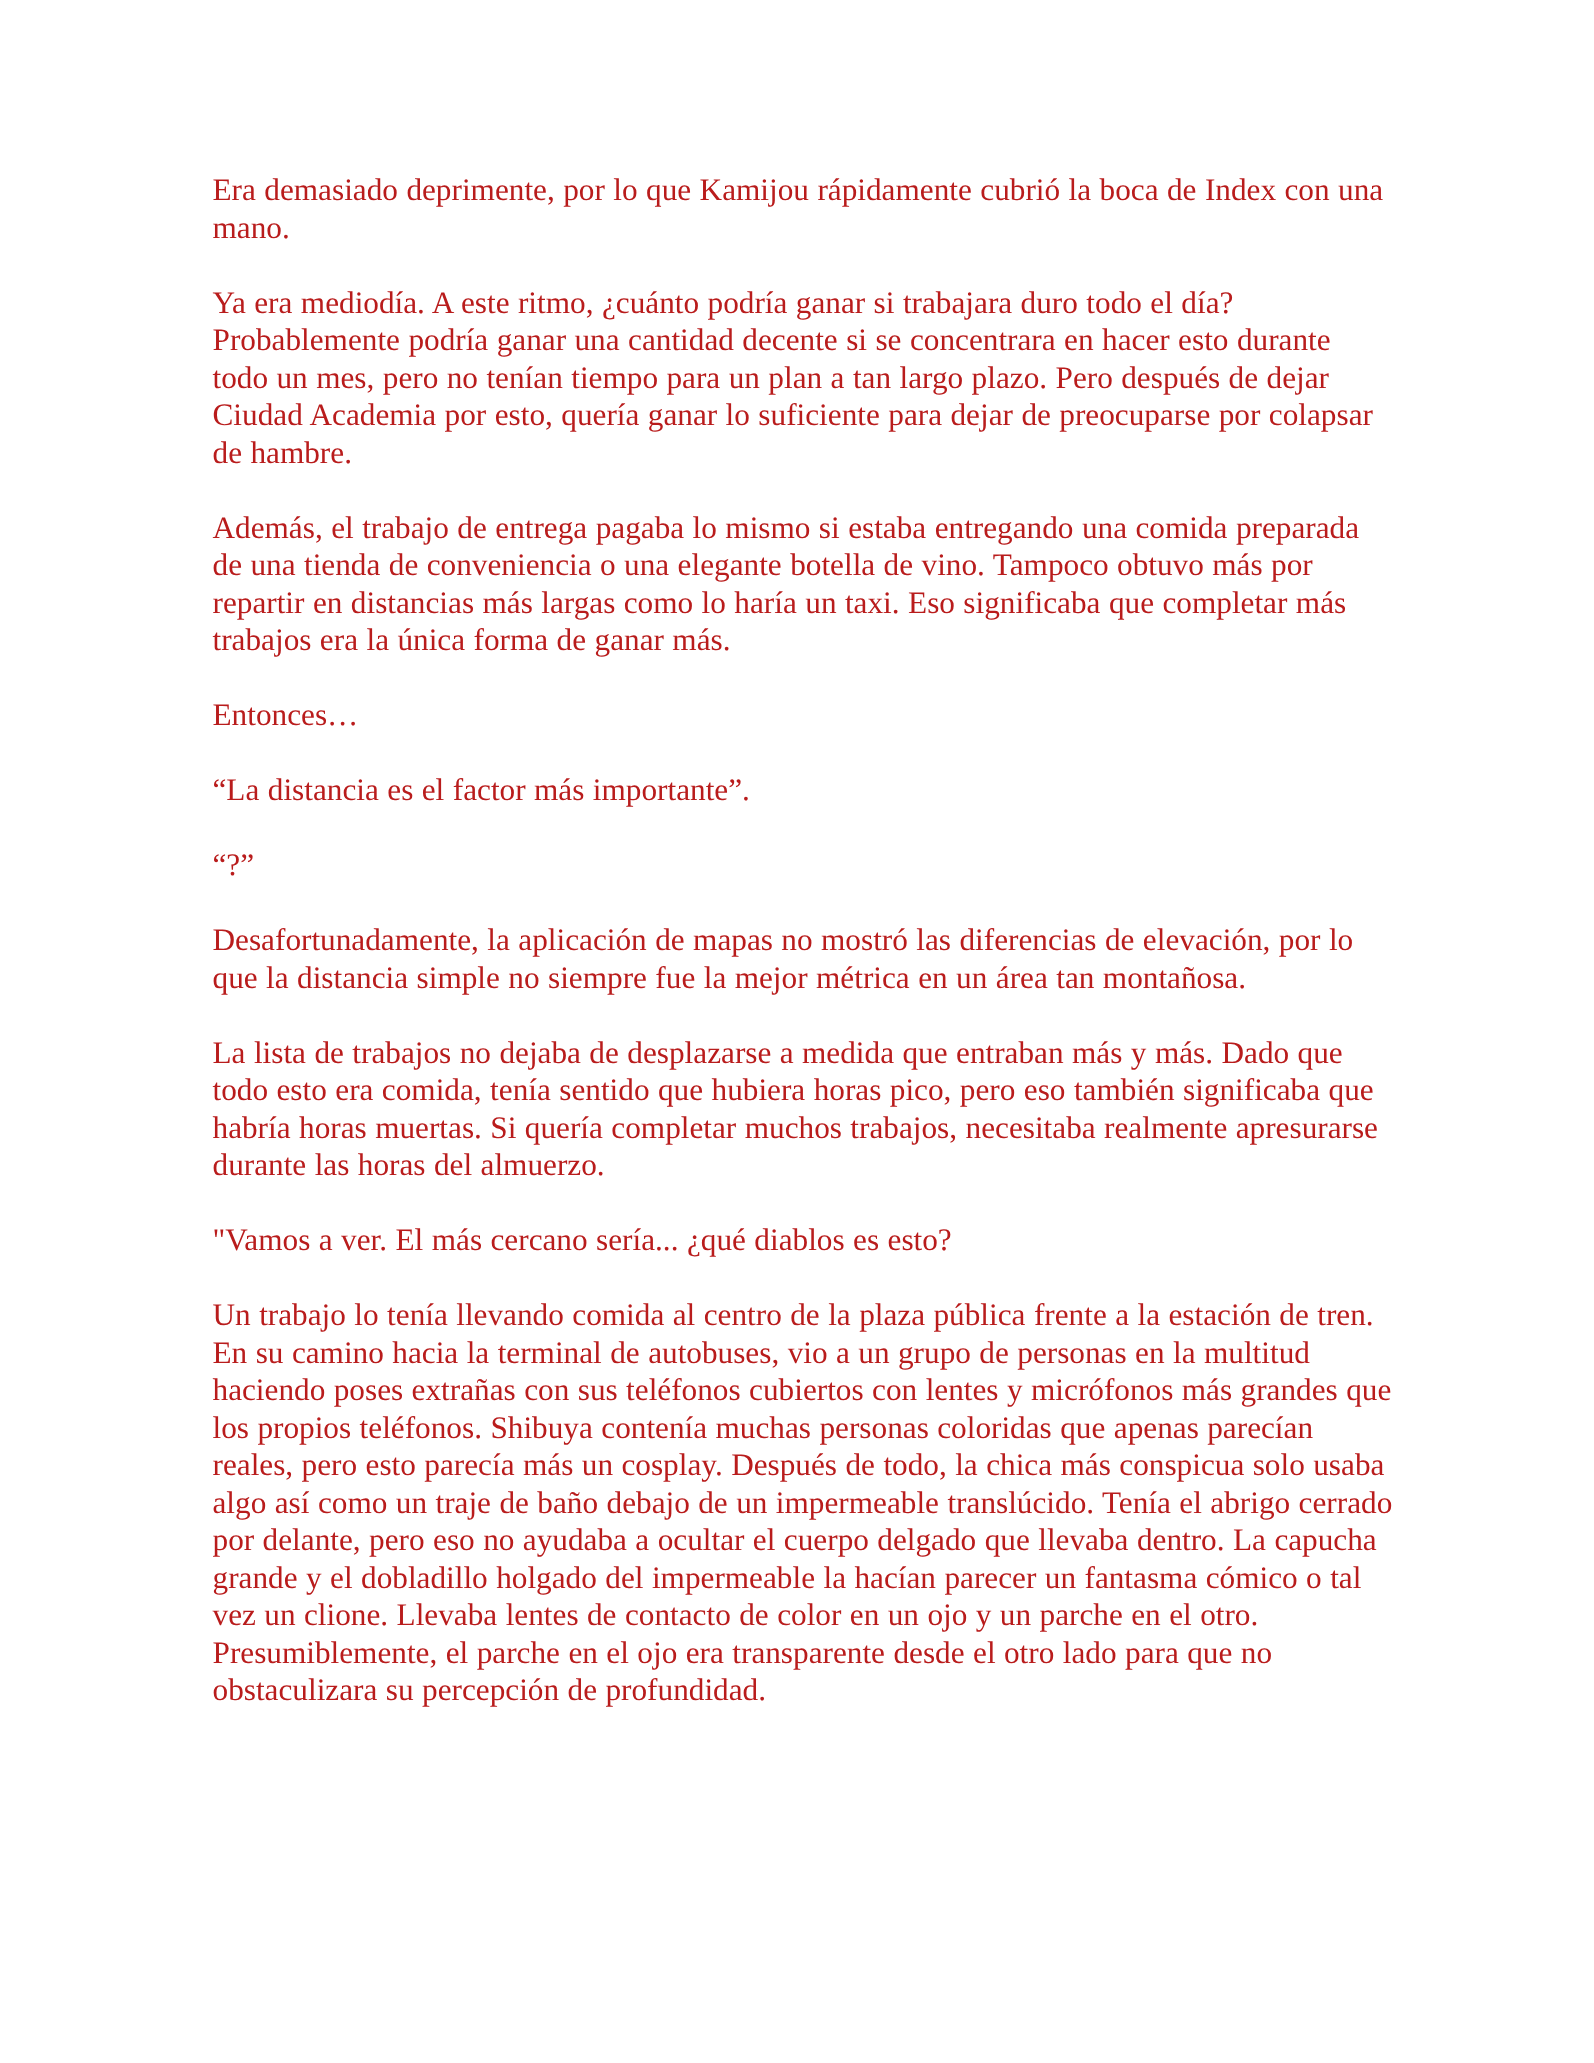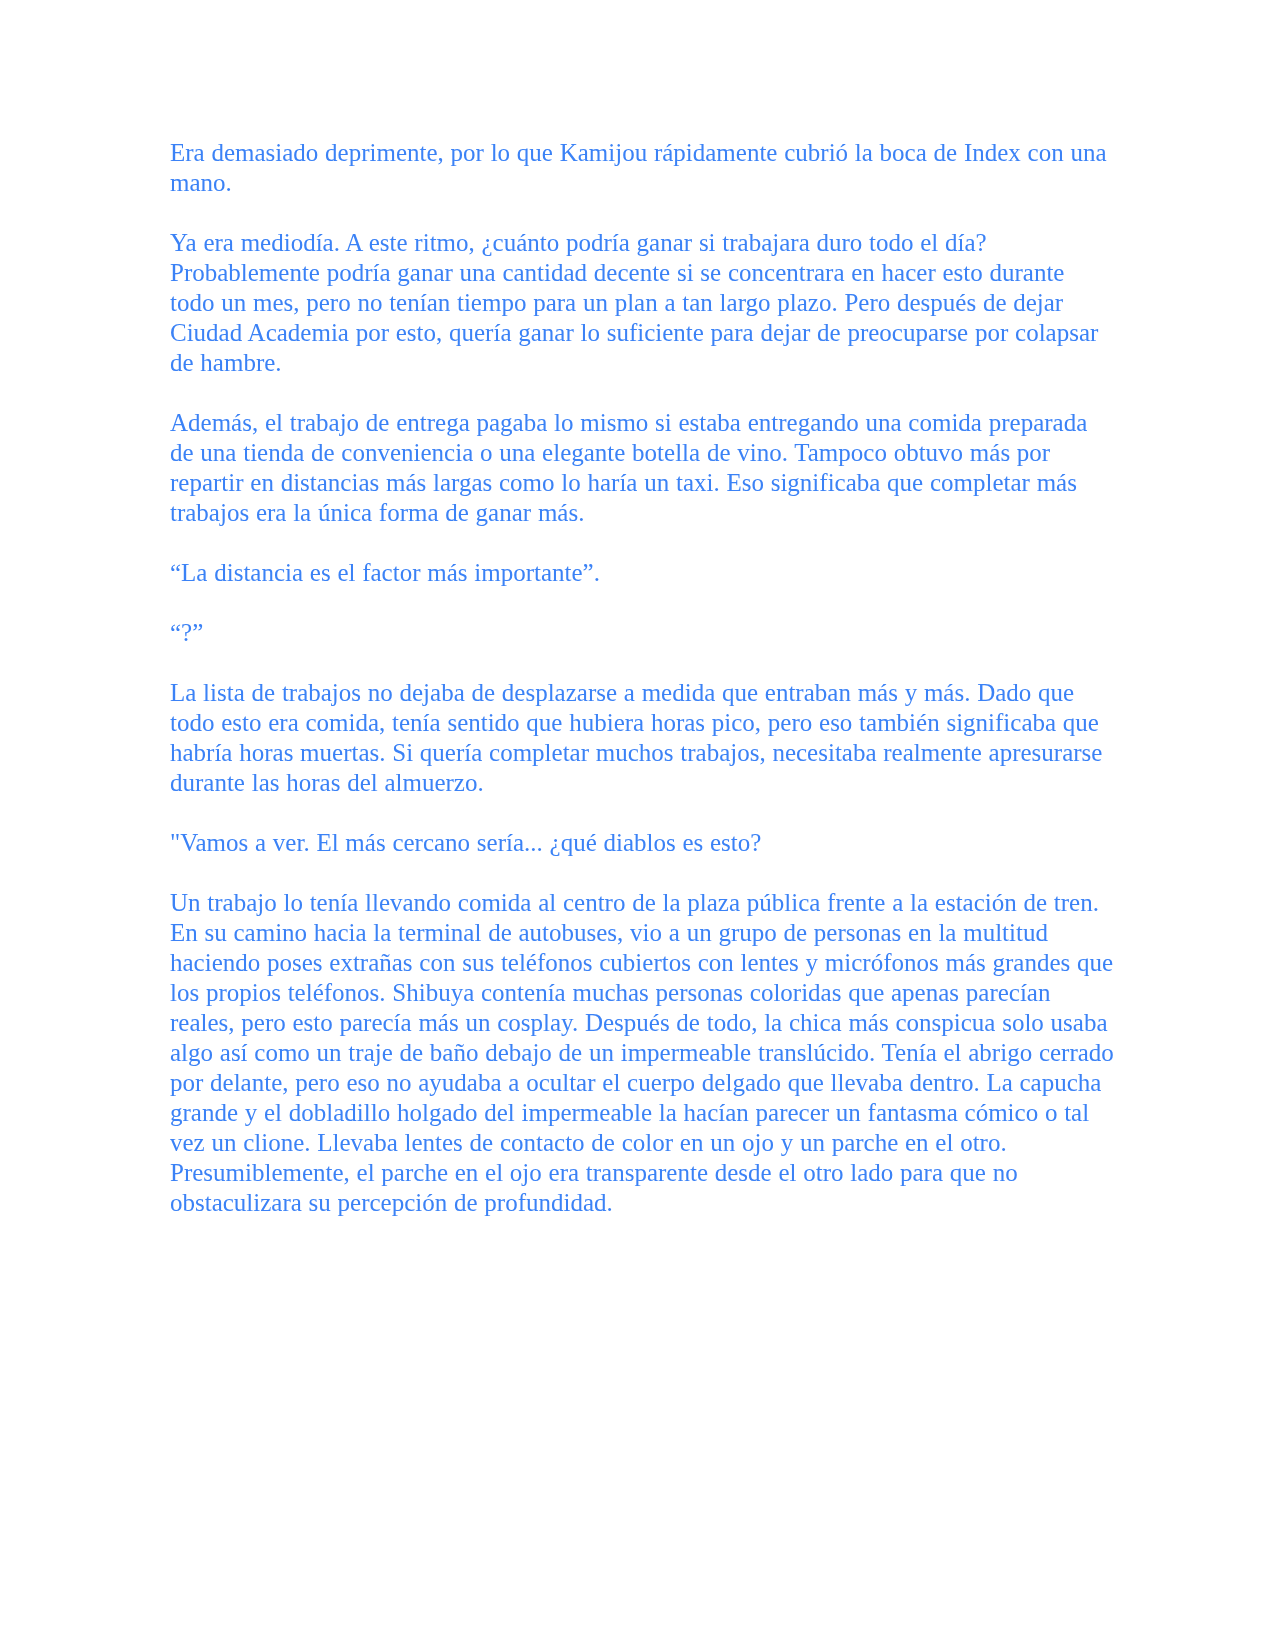--- a/index.html
+++ b/index.html
@@ -10,35 +10,37 @@
   .page {
     position: relative;
     width: 1275px;
     min-height: 1650px;
     box-sizing: border-box;
     background: #ffffff;
     padding: 138px 160px 100px 170px;
     font-family: "Liberation Serif", "DejaVu Serif", serif;
     font-size: 25px;
     line-height: 30px;
-    color: #3b82f6;
+    color: #b91c1c;
     border-radius: 31px;
   }
   .page p {
     margin: 0 0 30px 0;
     padding: 0;
     text-align: left;
     word-spacing: 0.5px;
   }
 </style>
 </head>
 <body>
 
 <div class="page">
   <p>Era demasiado deprimente, por lo que Kamijou rápidamente cubrió la boca de Index con una mano.</p>
   <p>Ya era mediodía. A este ritmo, ¿cuánto podría ganar si trabajara duro todo el día? Probablemente podría ganar una cantidad decente si se concentrara en hacer esto durante todo un mes, pero no tenían tiempo para un plan a tan largo plazo. Pero después de dejar Ciudad Academia por esto, quería ganar lo suficiente para dejar de preocuparse por colapsar de hambre.</p>
   <p>Además, el trabajo de entrega pagaba lo mismo si estaba entregando una comida preparada de una tienda de conveniencia o una elegante botella de vino. Tampoco obtuvo más por repartir en distancias más largas como lo haría un taxi. Eso significaba que completar más trabajos era la única forma de ganar más.</p>
+  <p>Entonces…</p>
   <p>“La distancia es el factor más importante”.</p>
   <p>“?”</p>
+  <p>Desafortunadamente, la aplicación de mapas no mostró las diferencias de elevación, por lo que la distancia simple no siempre fue la mejor métrica en un área tan montañosa.</p>
   <p>La lista de trabajos no dejaba de desplazarse a medida que entraban más y más. Dado que todo esto era comida, tenía sentido que hubiera horas pico, pero eso también significaba que habría horas muertas. Si quería completar muchos trabajos, necesitaba realmente apresurarse durante las horas del almuerzo.</p>
   <p>"Vamos a ver. El más cercano sería... ¿qué diablos es esto?</p>
   <p>Un trabajo lo tenía llevando comida al centro de la plaza pública frente a la estación de tren. En su camino hacia la terminal de autobuses, vio a un grupo de personas en la multitud haciendo poses extrañas con sus teléfonos cubiertos con lentes y micrófonos más grandes que los propios teléfonos. Shibuya contenía muchas personas coloridas que apenas parecían reales, pero esto parecía más un cosplay. Después de todo, la chica más conspicua solo usaba algo así como un traje de baño debajo de un impermeable translúcido. Tenía el abrigo cerrado por delante, pero eso no ayudaba a ocultar el cuerpo delgado que llevaba dentro. La capucha grande y el dobladillo holgado del impermeable la hacían parecer un fantasma cómico o tal vez un clione. Llevaba lentes de contacto de color en un ojo y un parche en el otro. Presumiblemente, el parche en el ojo era transparente desde el otro lado para que no obstaculizara su percepción de profundidad.</p>
 </div>
 
 </body></html>

